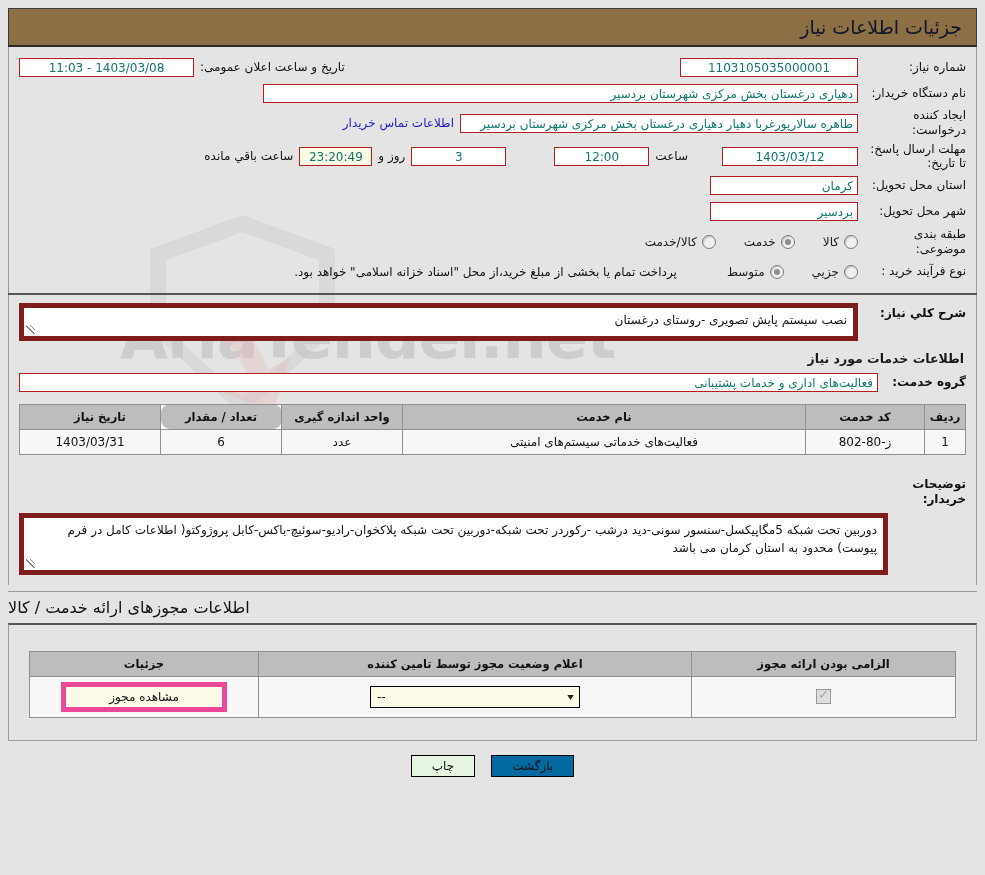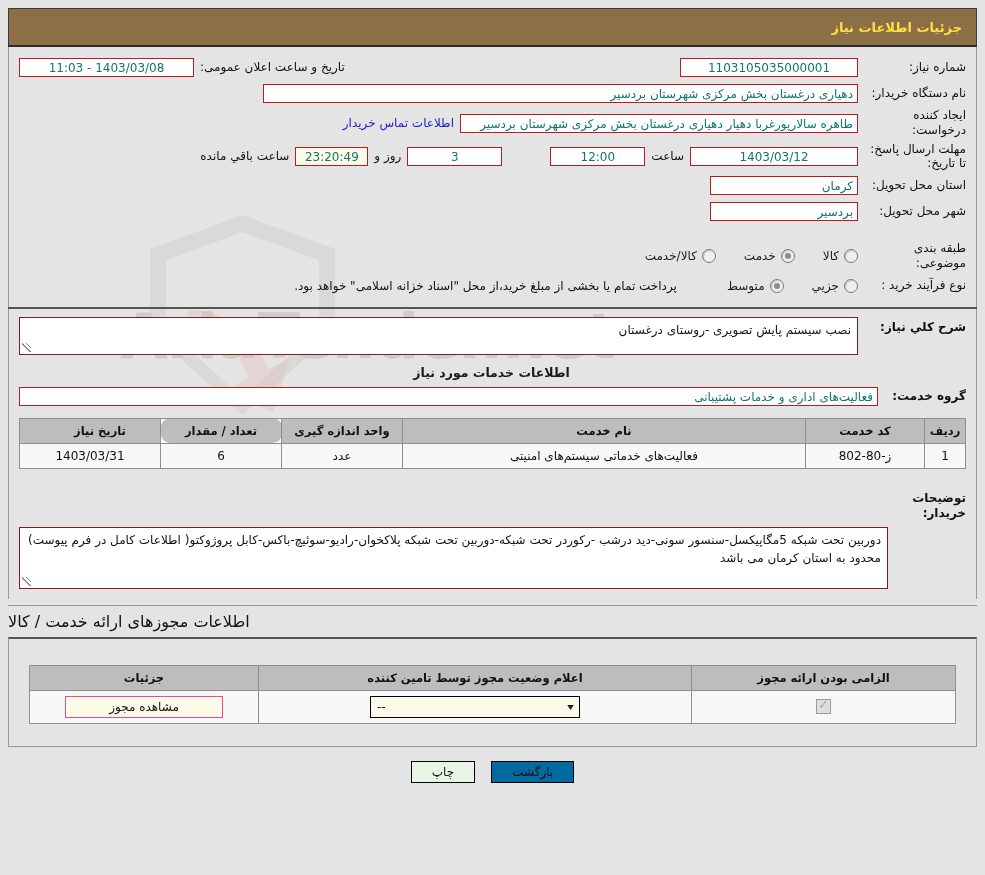--- a/index.html
+++ b/index.html
@@ -75,23 +75,23 @@
     background: #8c6f45;
     border: 1px solid #3b3b3b;
     border-bottom: 2px solid #2b2b2b;
     display: flex;
     align-items: center;
     justify-content: flex-start;
     padding: 0 14px;
     box-sizing: border-box;
   }
   .header-bar .title {
-    color: #fde047;
-    font-size: 13px;
-    font-weight: bold;
+    color: #0f172a;
+    font-size: 19px;
+    font-weight: normal;
   }
 
   
   .panel {
     margin: 0 8px;
     border-left: 1px solid #9a9a9a;
     border-right: 1px solid #9a9a9a;
     background: transparent;
     box-sizing: border-box;
     padding: 6px 10px 6px 10px;
@@ -153,21 +153,21 @@
     font-size: 12px;
     padding: 0 6px;
     white-space: nowrap;
     cursor: pointer;
   }
 
   
   .w-number   { width: 178px; }
   .w-buyer    { width: 595px; }
   .w-creator  { width: 398px; }
-  .w-date     { width: 168px; }
+  .w-date     { width: 136px; margin-left: 28px; }
   .w-hour     { width: 95px; }
   .w-days     { width: 95px; }
   .w-count    { width: 73px; }
   .w-province { width: 148px; }
   .w-city     { width: 148px; }
   .w-announce { width: 175px; }
 
   
   .radio-group { display: flex; align-items: center; }
   .radio-item {
@@ -199,21 +199,21 @@
 
   .note-text {
     font-size: 12px;
     margin-right: 22px;
     color: #111;
     white-space: nowrap;
   }
 
   
   .ta {
-    border: 1px solid #7f1d1d;
+    border: 5px solid #7f1d1d;
     background: #fff;
     box-sizing: border-box;
     position: relative;
     padding: 3px 6px;
     font-size: 12px;
     line-height: 1.55;
     color: #111;
     text-align: right;
     overflow: hidden;
   }
@@ -226,21 +226,21 @@
     height: 9px;
     background:
       linear-gradient(45deg, transparent 0 42%, #888 42% 52%, transparent 52% 100%),
       linear-gradient(45deg, transparent 0 67%, #888 67% 77%, transparent 77% 100%);
   }
 
   .sec-head {
     font-size: 12.5px;
     font-weight: bold;
     margin: 10px 0 6px 0;
-    text-align: center;
+    text-align: right;
     padding-right: 2px;
   }
 
   
   table.grid {
     border-collapse: collapse;
     width: 100%;
     font-size: 12px;
     background: #fff;
   }
@@ -309,21 +309,21 @@
     width: 210px;
     margin: 0 auto;
     color: #111;
   }
   .select-box .caret {
     font-size: 10px;
     color: #222;
     transform: scaleX(1.3);
   }
   .btn-view {
-    border: 1px solid #ec4899;
+    border: 5px solid #ec4899;
     background: #fbfbe8;
     font-size: 12px;
     padding: 3px 14px;
     display: inline-block;
     cursor: pointer;
     color: #111;
     min-width: 128px;
     text-align: center;
   }
 
@@ -397,21 +397,21 @@
     <div class="row">
       <div class="lbl">استان محل تحویل:</div>
       <div class="fld rtl-text w-province">کرمان</div>
     </div>
 
     <div class="row">
       <div class="lbl">شهر محل تحویل:</div>
       <div class="fld rtl-text w-city">بردسیر</div>
     </div>
 
-    <div class="row" style="margin-top:18px;">
+    <div class="row" style="margin-top:4px;">
       <div class="lbl">طبقه بندی موضوعی:</div>
       <div class="radio-group">
         <div class="radio-item">
           <span class="radio"></span>
           <span class="radio-label">کالا</span>
         </div>
         <div class="radio-item">
           <span class="radio checked"></span>
           <span class="radio-label">خدمت</span>
         </div>

